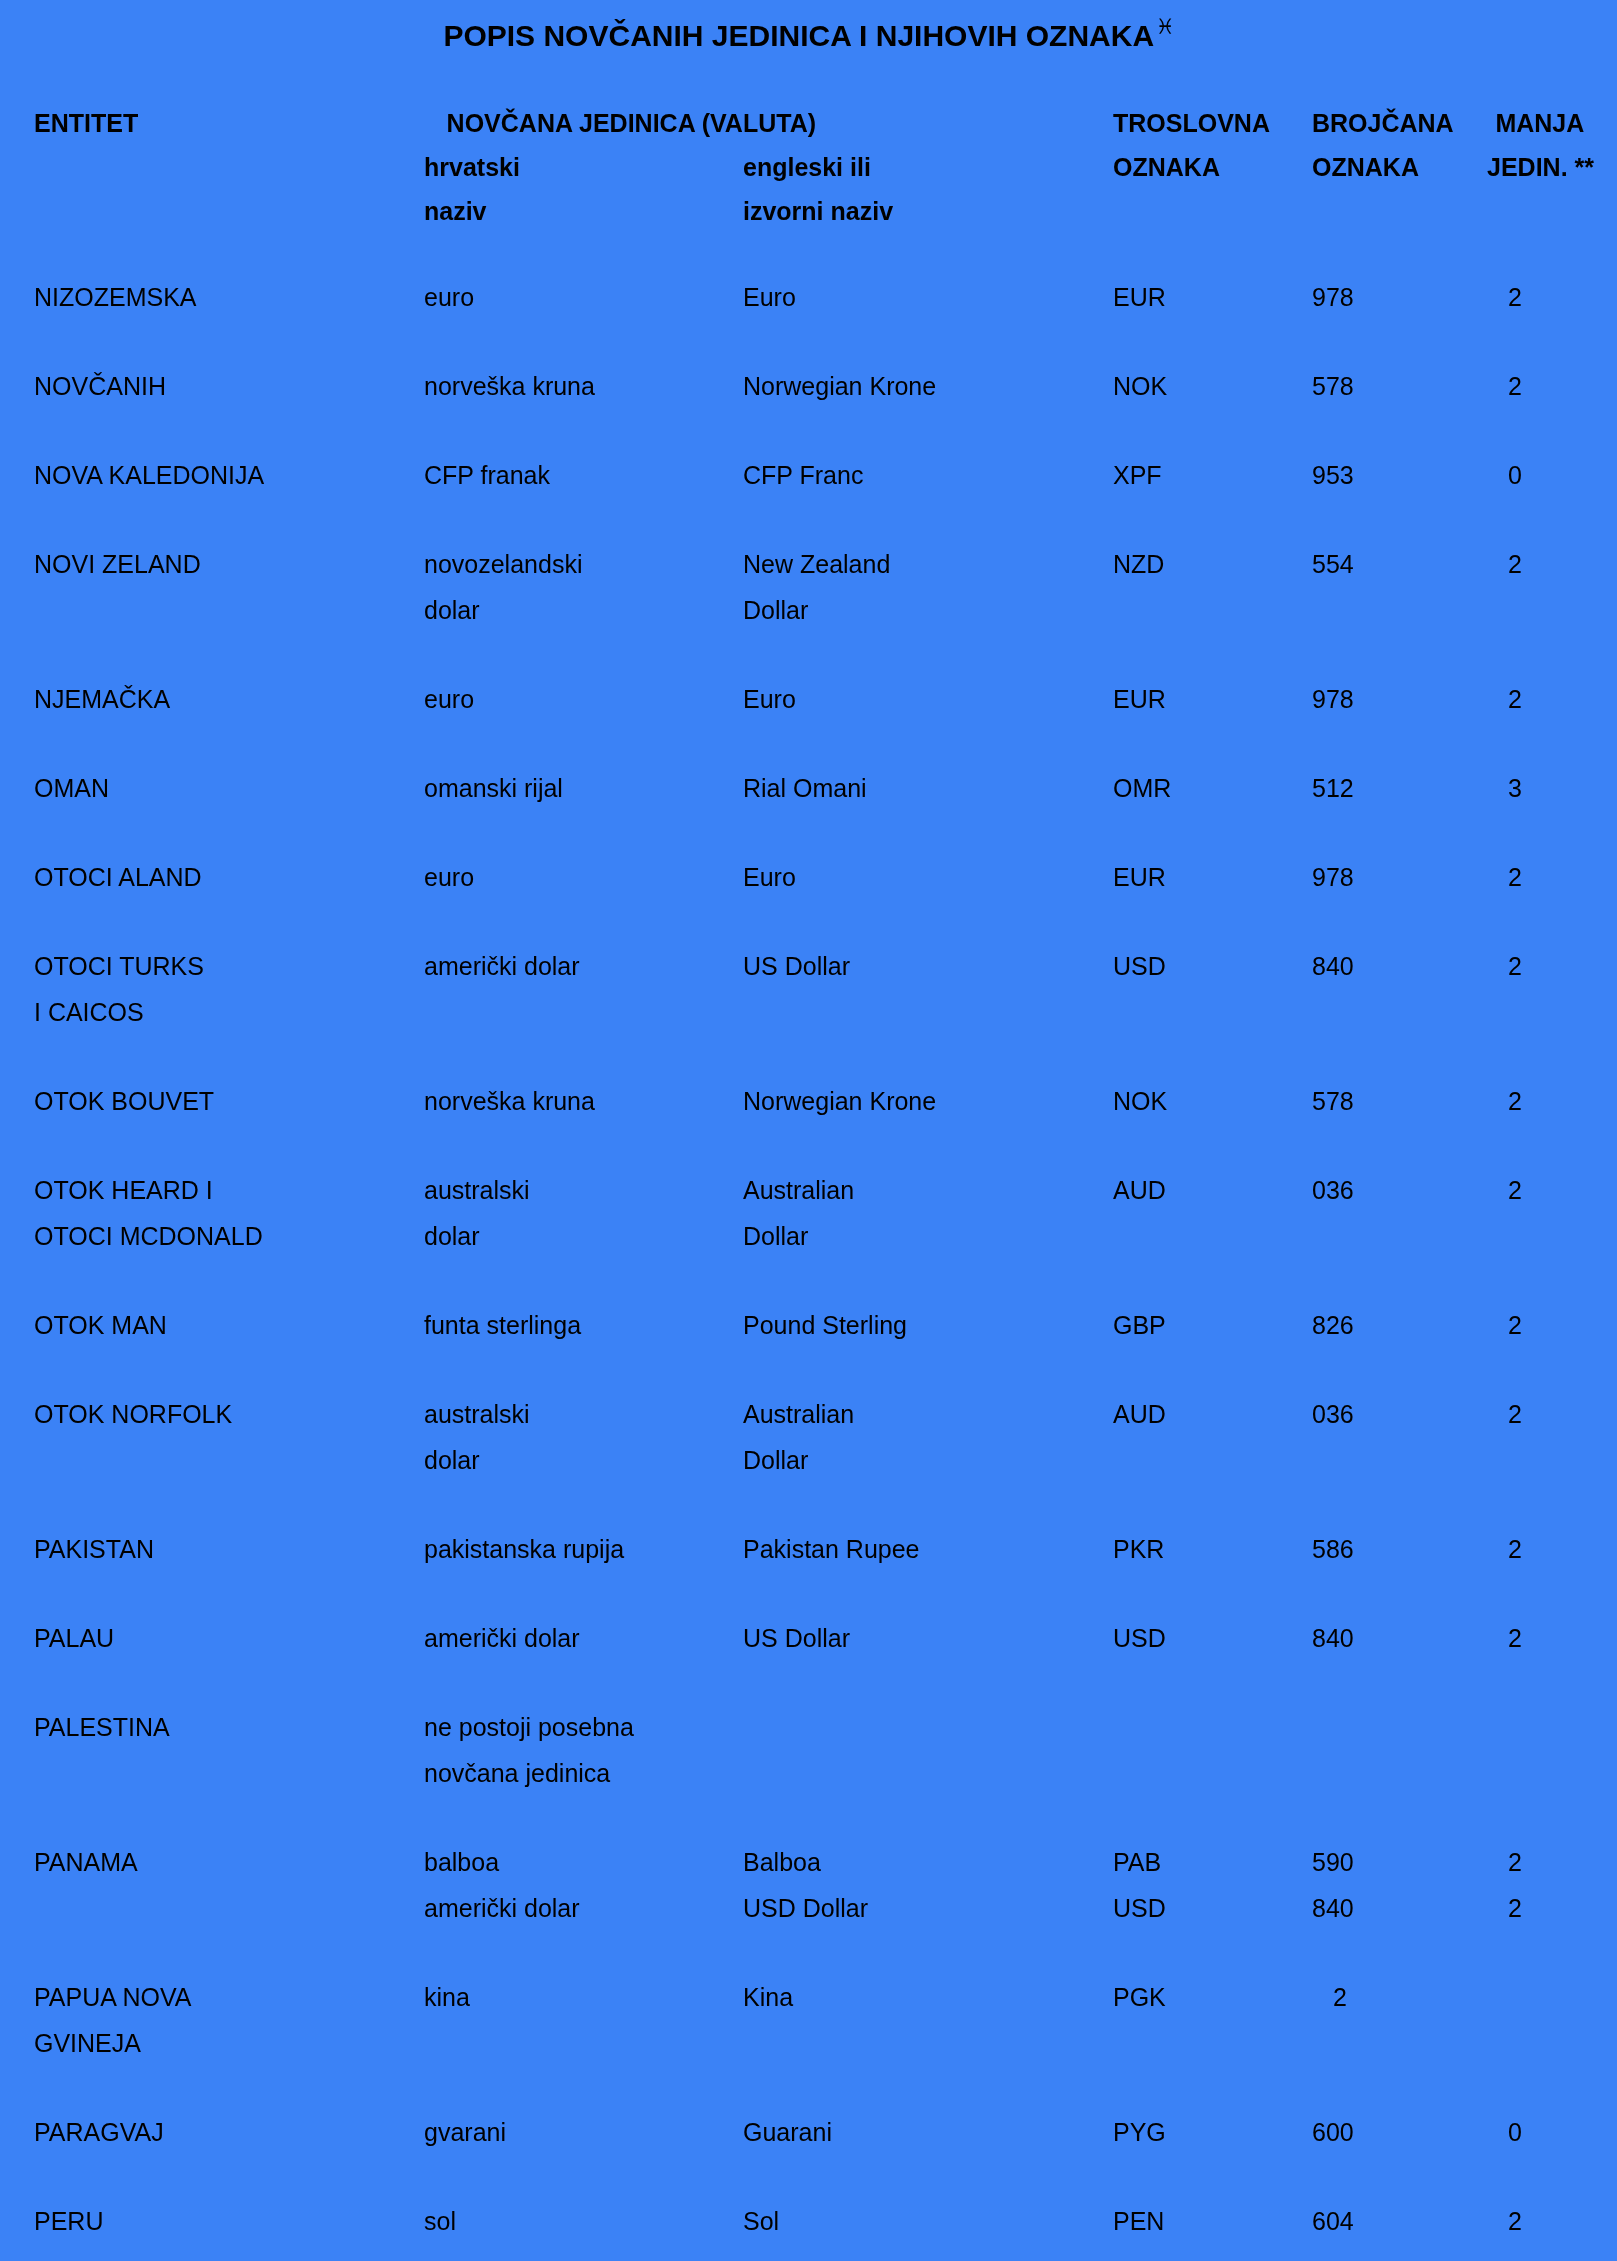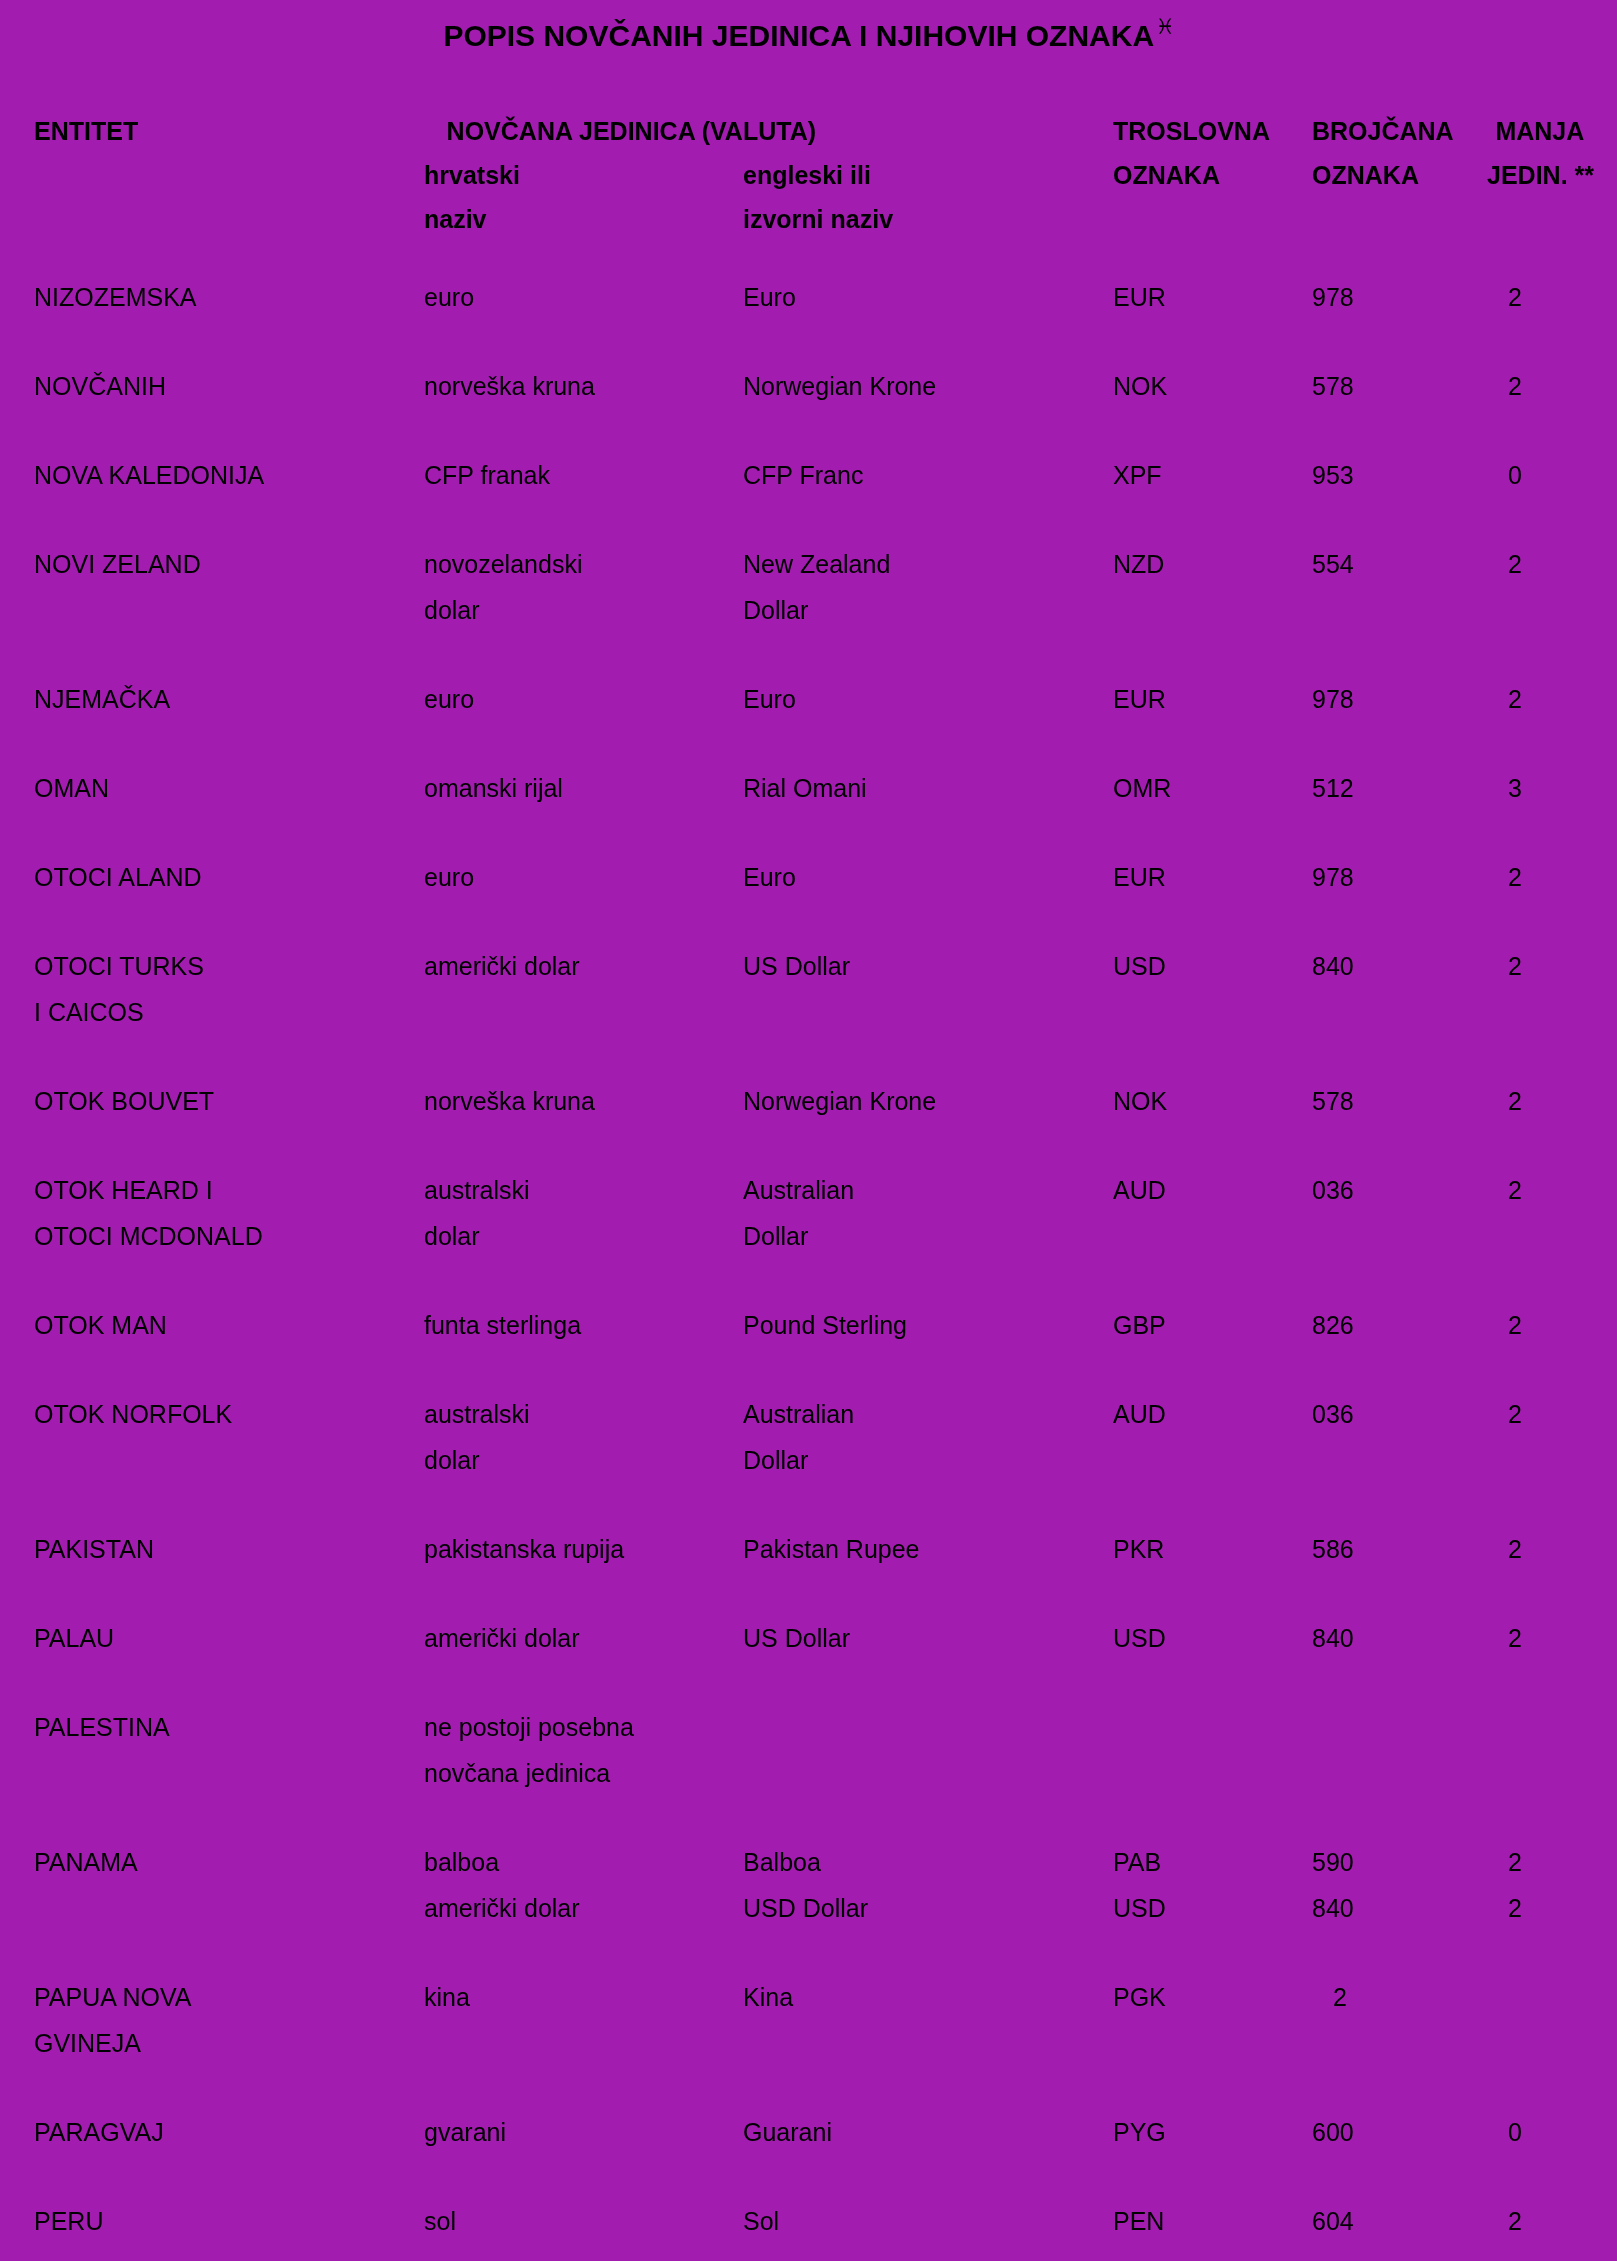--- a/index.html
+++ b/index.html
@@ -4,21 +4,21 @@
 <style>
   html, body {
     margin: 0;
     padding: 0;
     background: #ffffff;
   }
   .page {
     position: relative;
     width: 1618px;
     height: 2261px;
-    background: #a21caf;
+    background: #3b82f6;
     color: #000000;
     font-family: "Liberation Sans", "DejaVu Sans", sans-serif;
     overflow: hidden;
   }
   .doc-title {
     position: absolute;
     top: 8.4px;
     left: 0;
     width: 100%;
     text-align: center;
@@ -36,21 +36,21 @@
   }
   .grid-row {
     display: grid;
     grid-template-columns: 390px 319px 370px 199px 175px 132px;
     padding-left: 34px;
     box-sizing: border-box;
     width: 1618px;
   }
   .header-block {
     position: absolute;
-    top: 109px;
+    top: 101px;
     left: 0;
     font-weight: bold;
     font-size: 25px;
   }
   .header-block .grid-row {
     line-height: 44px;
   }
   .currency-group-cell {
     grid-column: 2 / 4;
     padding-left: 22.6px;

